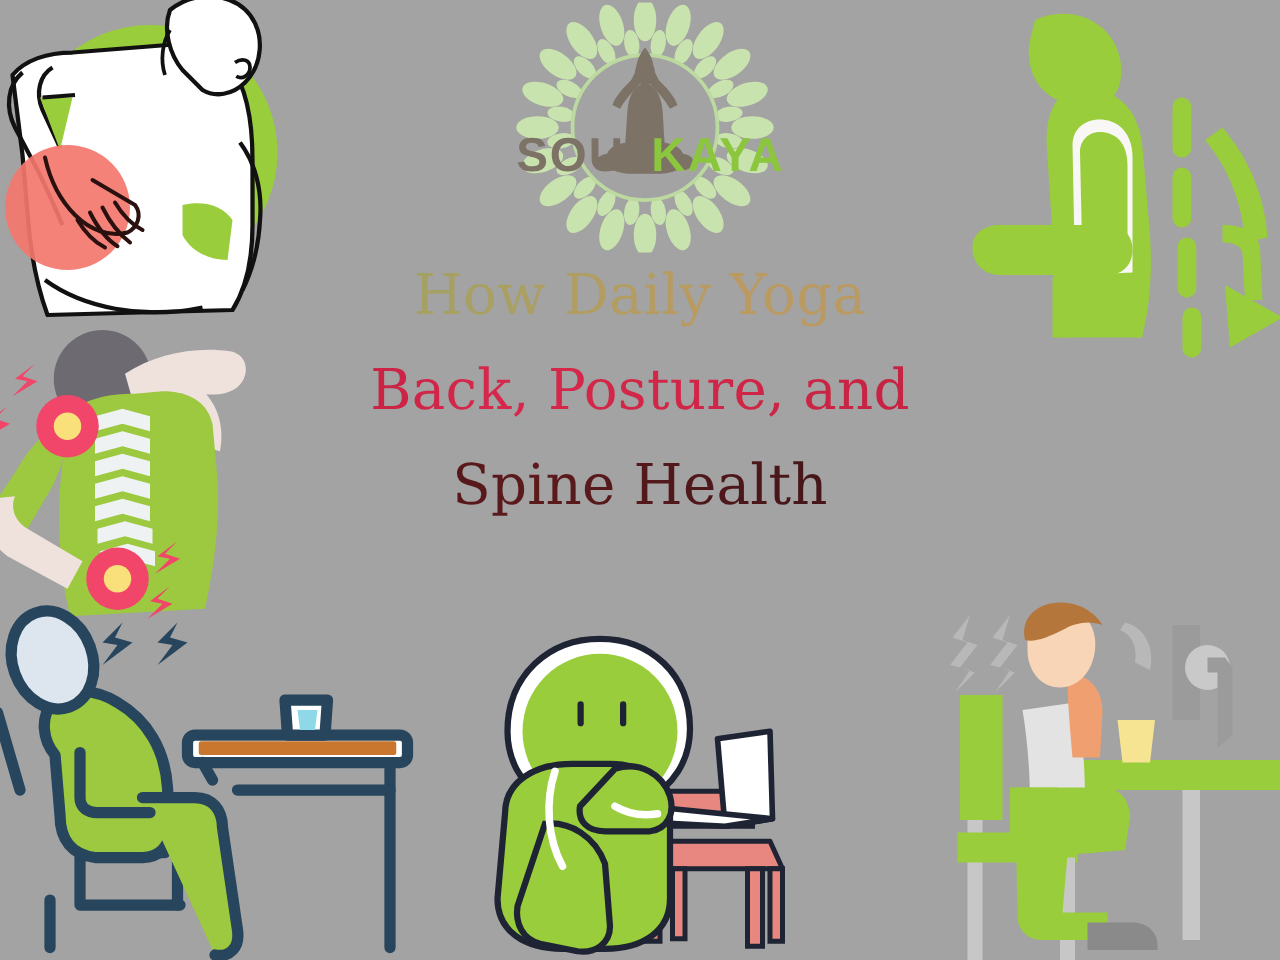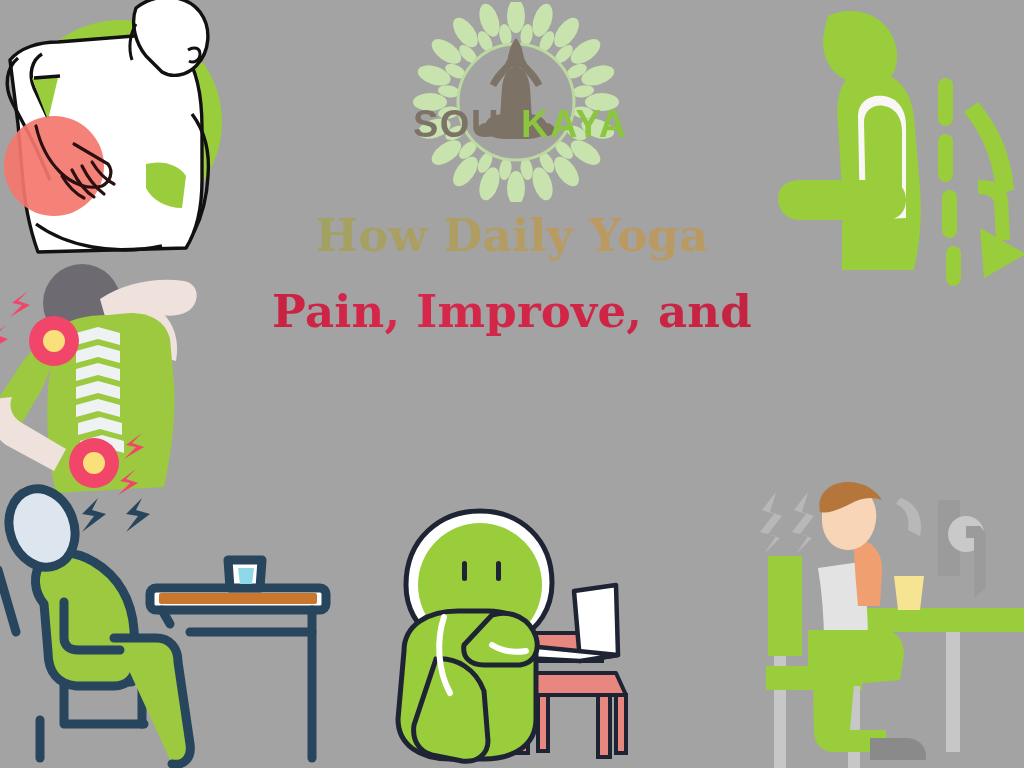--- a/index.html
+++ b/index.html
@@ -32,21 +32,21 @@
   .logo svg { display:block; width:100%; height:100%; }
 
   
   .headline {
     position: absolute;
     left: 232px;
     top: 198px;
     width: 560px;
     text-align: center;
     font-family: "DejaVu Serif", "Liberation Serif", serif;
-    font-weight: bold;
+    font-weight: normal;
     font-size: 45px;
     line-height: 76px;
     letter-spacing: 0.2px;
     -webkit-font-smoothing: antialiased;
   }
   .hl-line { display: block; white-space: nowrap; }
   .hl-1 {
     background-image: linear-gradient(100deg, #9aa45e 0%, #a8a063 28%, #bb9a61 62%, #b89a63 100%);
     -webkit-background-clip: text;
     background-clip: text;
@@ -236,21 +236,22 @@
       </g>
       <g font-family="Liberation Sans, sans-serif" font-weight="bold" font-size="38" letter-spacing="1.5">
         <text x="16" y="135" fill="#7d7266">SOUL</text>
         <text x="124" y="135" fill="#8cc63e">KAYA</text>
       </g>
     </svg>
   </div>
 
   <div class="headline">
     <span class="hl-line hl-1">How Daily Yoga</span>
-    <span class="hl-line hl-3">Pain, Improve, and</span>
+    <span class="hl-line hl-3">Back, Posture, and</span>
+    <span class="hl-line hl-4">Spine Health</span>
   </div>
 
   <div class="ill" id="ill-backache">
     <svg viewBox="0 0 246 268" xmlns="http://www.w3.org/2000/svg">
       <circle cx="124" cy="128" r="102" fill="#9acd3c"></circle>
       <g>
 
         <path d="M14 66 C24 54 42 48 62 48 L138 42 C158 38 176 44 188 58 C200 74 206 100 206 134 L206 186 C206 214 200 238 190 254 L42 258 C34 236 28 206 26 176 L22 130 Z" fill="#ffffff" stroke="#111111" stroke-width="3.4" stroke-linejoin="round"></path>
 
         <path d="M140 14 C160 -2 190 0 204 18 C216 34 214 58 200 72 C190 82 176 84 166 78 L150 62 C140 50 134 30 140 14 Z" fill="#ffffff" stroke="#111111" stroke-width="3.4" stroke-linejoin="round"></path>

